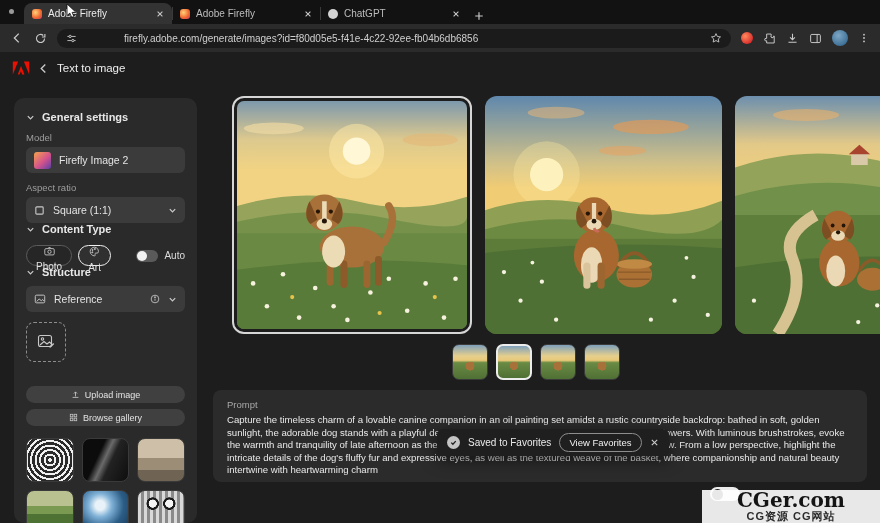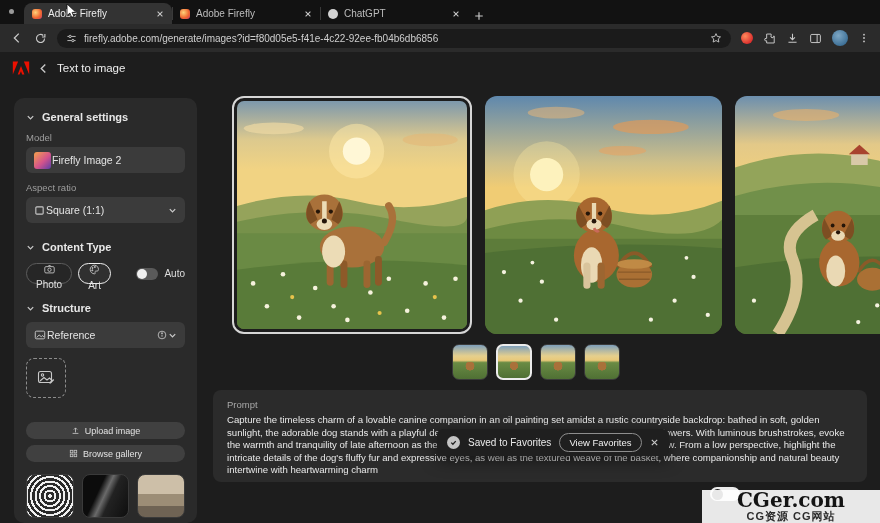--- a/index.html
+++ b/index.html
@@ -19,45 +19,45 @@
   .fav.chatgpt { background:#d2d2d2; }
   .tab-label { flex:1; overflow:hidden; white-space:nowrap; text-overflow:ellipsis; }
   .ico { display:inline-flex; align-items:center; justify-content:center; color:#c9c9c9; flex:0 0 auto; }
   .ico svg { display:block; }
   .newtab { margin:0 0 3px 6px; }
 
   .toolbar { position:absolute; top:24px; left:0; right:0; height:28px; background:#2b2b2b;
     display:flex; align-items:center; padding:0 10px; gap:10px; }
   .url-pill { flex:1; height:19px; background:#1b1b1b; border-radius:10px; display:flex;
     align-items:center; gap:7px; padding:0 9px; color:#cfcfcf; font-size:10px; min-width:0; }
-  .url-text { flex:1; overflow:hidden; white-space:nowrap; text-overflow:ellipsis; }
+  .url-text { flex:1; overflow:hidden; white-space:nowrap; text-overflow:ellipsis;margin-left:40px; }
   .tool-right { display:flex; align-items:center; gap:10px; }
   .ext-badge { width:12px; height:12px; border-radius:50%; background:radial-gradient(circle at 35% 35%, #ff8a5c, #d92b2b 75%); }
   .avatar-b { width:16px; height:16px; border-radius:50%; background:radial-gradient(circle at 40% 35%, #7ea7c4, #3c6f96 75%); }
 
   
   .app-header { position:absolute; top:52px; left:0; right:0; height:32px; display:flex;
     align-items:center; gap:9px; padding:0 12px; background:#1d1d1d; }
   .page-title { font-size:11.5px; color:#ececec; }
   .hdr-right { margin-left:auto; display:flex; align-items:center; gap:9px; }
   .pill-btn { display:inline-flex; align-items:center; gap:6px; height:22px; padding:0 11px;
     border-radius:13px; font-size:10.5px; color:#f0f0f0; background:#3a3a3a; cursor:pointer; }
   .pill-btn.lighter { background:#4e4e4e; }
   .avatar-a { width:20px; height:20px; border-radius:50%; background:radial-gradient(circle at 40% 35%, #c9a27a, #7a5638 78%); }
 
   
   .sidebar { position:absolute; left:14px; top:98px; width:183px; height:425px; background:#2a2a2a;
     border-radius:10px; padding:13px 12px; color:#ddd; overflow:hidden; }
   .section-h { display:flex; align-items:center; gap:7px; font-size:11px; font-weight:700; color:#e8e8e8; }
   .field-label { font-size:9.5px; color:#9e9e9e; margin:9px 0 4px; }
   .select { height:26px; background:#3b3b3b; border-radius:6px; display:flex; align-items:center;
-    gap:1px; padding:0 8px; font-size:10.5px; color:#e4e4e4; cursor:pointer; }
+    gap:8px; padding:0 8px; font-size:10.5px; color:#e4e4e4; cursor:pointer; }
   .select .chev-r { margin-left:auto; }
   .model-thumb { width:17px; height:17px; border-radius:3px; background:linear-gradient(135deg,#f5a24b,#d4538c 55%,#5b3fa8); }
-  .mt18 { margin-top:18px; } .mt10 { margin-top:10px; } .mt8 { margin-top:8px; } .mt12 { margin-top:12px; }
+  .mt18 { } .mt10 { margin-top:10px; } .mt8 { margin-top:8px; } .mt12 { margin-top:12px; }
   .ct-row { display:flex; align-items:center; gap:6px; }
   .pill { display:inline-flex; align-items:center; gap:5px; height:21px; padding:0 9px; border-radius:12px;
     font-size:10px; color:#e0e0e0; background:#262626; border:1px solid #5c5c5c; cursor:pointer;flex-direction:column; }
   .pill.selected { border:1.6px solid #f0f0f0; background:#303030; }
   .switch { margin-left:auto; width:22px; height:12px; border-radius:7px; background:#5a5a5a; position:relative; cursor:pointer; }
   .switch .knob { position:absolute; left:1px; top:1px; width:10px; height:10px; border-radius:50%; background:#f2f2f2; }
   .auto-label { font-size:10px; color:#dcdcdc; }
   .upload-row { display:flex; gap:24px; align-items:stretch;flex-direction:column; }
   .dash-box { width:40px; height:40px; border:1.4px dashed #8d8d8d; border-radius:8px; display:flex;
     align-items:center; justify-content:center; cursor:pointer; }

